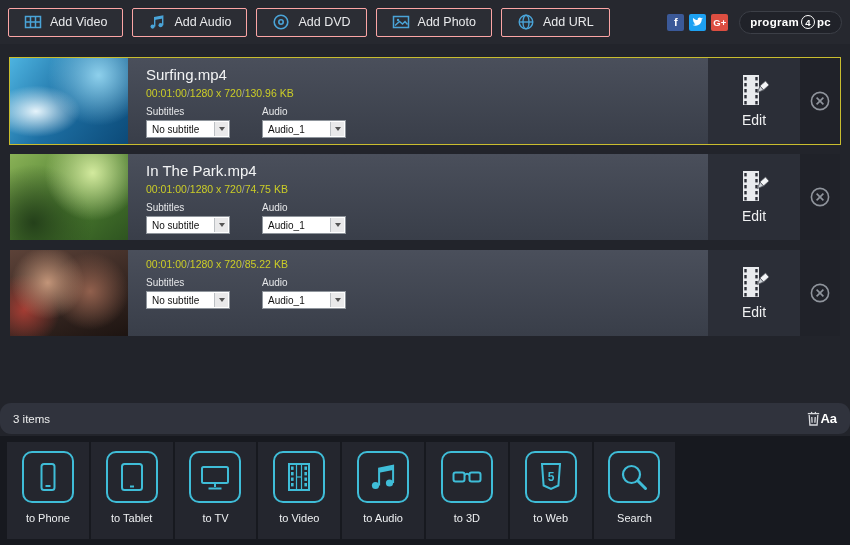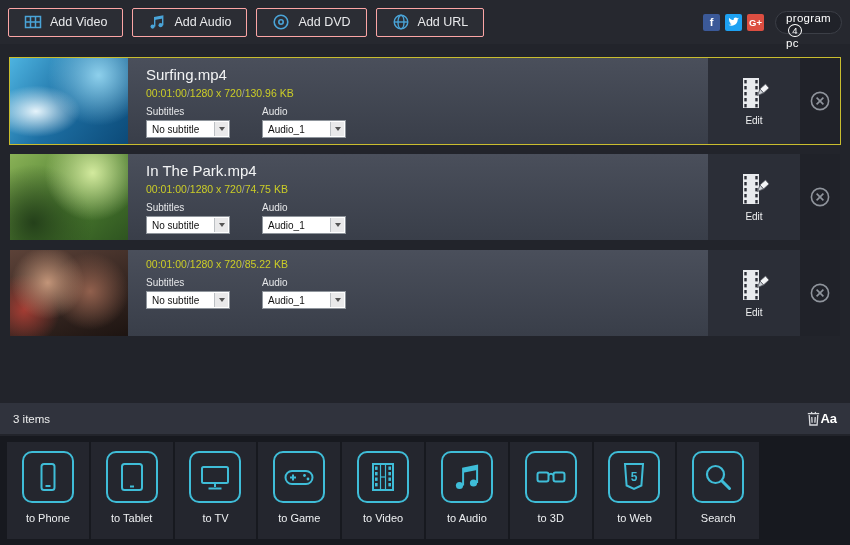--- a/index.html
+++ b/index.html
@@ -20,22 +20,22 @@
     border-radius:2px; cursor:pointer; white-space:nowrap;
   }
   .tb-icon { color:var(--accent-blue); display:flex; align-items:center; }
   .toolbar-right { margin-left:auto; display:flex; align-items:center; gap:5px; }
   .social { width:17px; height:17px; display:flex; align-items:center; justify-content:center;
     color:#fff; font-size:11px; font-weight:bold; border-radius:2px; cursor:pointer; }
   .fb { background:#3b5998; }
   .tw { background:#1da1f2; }
   .gp { background:#dc4e41; font-size:9.5px; }
   .logo { margin-left:6px; background:#202229; border:1px solid #3c3f47; border-radius:12px;
-    height:23px; display:flex; padding:0 10px; color:#fff;
-    font-size:11.5px; font-weight:normal; letter-spacing:.3px;flex-direction:column; }
+    height:23px; display:flex; align-items:center; padding:0 10px; color:#fff;
+    font-size:11.5px; font-weight:bold; letter-spacing:.3px; }
   .logo .four { width:14px; height:14px; border:1px solid #fff; border-radius:50%;
     display:flex; align-items:center; justify-content:center; margin:0 2px; font-size:9.5px; }
   
   .list { padding:14px 10px 4px 10px; }
   .row { display:flex; height:86px; margin-bottom:10px; }
   .row.selected { box-shadow:0 0 0 1px var(--highlight-yellow); }
   .thumb { width:118px; height:86px; flex:none; }
   .thumb-0 { background:
       radial-gradient(ellipse at 22% 62%, rgba(240,250,255,.95) 0%, rgba(240,250,255,0) 34%),
       radial-gradient(circle at 75% 20%, #8ed0ec 0%, rgba(142,208,236,0) 45%),
@@ -57,26 +57,26 @@
   .sel-label { color:#e6e7e9; font-size:10px; margin-bottom:3px; }
   .selectbox { width:84px; height:18px; background:#fff; border:1px solid #8f959c;
     display:flex; align-items:center; font-size:10px; color:#111; padding-left:5px;
     position:relative; cursor:pointer; }
   .selectbox .arrow { position:absolute; right:1px; top:1px; bottom:1px; width:14px;
     background:#e9e9ea; border-left:1px solid #bcc0c4; display:flex; align-items:center; justify-content:center; }
   .selectbox .arrow::after { content:""; width:0; height:0;
     border-left:3.5px solid transparent; border-right:3.5px solid transparent; border-top:4.5px solid #555; }
   .edit-panel { width:92px; flex:none; background:#2b2e37; display:flex; flex-direction:column;
     align-items:center; justify-content:center; gap:4px; cursor:pointer; }
-  .edit-label { color:#f0f1f2; font-size:10px; }
+  .edit-label { color:#f0f1f2; font-size:14px; }
   .close-panel { width:40px; flex:none; background:#202229; display:flex; align-items:center; justify-content:center; }
   .close-btn { cursor:pointer; display:flex; }
   
   .statusbar { position:absolute; left:0; right:0; top:403px; height:31px; background:#30333d;
-    display:flex; align-items:center; padding:0 13px; font-size:11.5px; color:#eceded; }
+    display:flex; align-items:center; padding:0 13px; font-size:11.5px; color:#eceded;border-radius:11px; }
   .statusbar-right { margin-left:auto; display:flex; align-items:flex-start; gap:0; }
   .aa { font-weight:bold; font-size:13px; color:#fff; cursor:pointer; }
   .trash { cursor:pointer; display:flex; }
   
   .bottombar { position:absolute; left:0; right:0; top:436px; bottom:0; background:#17191f; padding:6px 7px; }
   .tiles { display:grid; grid-template-columns:repeat(10,1fr); gap:2px; height:100%; }
   .tile { background:#24262e; display:flex; flex-direction:column; align-items:center; padding-top:9px; cursor:pointer; }
   .tile-icon { width:52px; height:52px; border:2px solid var(--accent-cyan); border-radius:10px;
     display:flex; align-items:center; justify-content:center; color:var(--accent-cyan); }
   .tile-label { color:#eef0f2; font-size:11px; margin-top:9px; white-space:nowrap; }
@@ -114,20 +114,30 @@
   <div class="tb-btn">
     <span class="tb-icon">
       <svg width="18" height="18" viewBox="0 0 18 18" fill="none" stroke="currentColor" stroke-width="1.6">
         <circle cx="9" cy="9" r="6.8"></circle>
           <circle cx="9" cy="9" r="2.2"></circle>
       </svg>
     </span>
     <span>Add DVD</span>
   </div>
 
+  <div class="tb-btn">
+    <span class="tb-icon">
+      <svg width="18" height="18" viewBox="0 0 18 18" fill="none" stroke="currentColor" stroke-width="1.5">
+        <rect x="1.5" y="3.5" width="15" height="11"></rect>
+        <circle cx="6" cy="7" r="1.2" fill="currentColor" stroke="none"></circle>
+        <path d="M3 12.5 L7.5 8.5 L10.5 11 L13 8.5 L15.5 11.5"></path>
+      </svg>
+    </span>
+    <span>Add Photo</span>
+  </div>
 
   <div class="tb-btn">
     <span class="tb-icon">
       <svg width="18" height="18" viewBox="0 0 18 18" fill="none" stroke="currentColor" stroke-width="1.4">
         <circle cx="9" cy="9" r="6.8"></circle>
         <ellipse cx="9" cy="9" rx="3" ry="6.8"></ellipse>
         <line x1="2.2" y1="9" x2="15.8" y2="9"></line>
       </svg>
     </span>
     <span>Add URL</span>
@@ -382,32 +392,20 @@
       <div class="tile-icon">
         <svg width="32" height="32" viewBox="0 0 32 32" fill="none" stroke="currentColor" stroke-width="2">
           <rect x="3" y="6" width="26" height="16" rx="1.5"></rect>
           <line x1="16" y1="22" x2="16" y2="26"></line>
           <line x1="9.5" y1="27.5" x2="22.5" y2="27.5"></line>
         </svg>
       </div>
       <div class="tile-label">to TV</div>
     </div>
 
-    <div class="tile">
-      <div class="tile-icon">
-        <svg width="32" height="32" viewBox="0 0 32 32" fill="none" stroke="currentColor" stroke-width="2">
-          <rect x="2.5" y="10" width="27" height="13" rx="6.5"></rect>
-          <line x1="7" y1="16.5" x2="13" y2="16.5"></line>
-          <line x1="10" y1="13.5" x2="10" y2="19.5"></line>
-          <circle cx="21.5" cy="14.5" r="1.4" fill="currentColor" stroke="none"></circle>
-          <circle cx="25" cy="18" r="1.4" fill="currentColor" stroke="none"></circle>
-        </svg>
-      </div>
-      <div class="tile-label">to Game</div>
-    </div>
 
     <div class="tile">
       <div class="tile-icon">
         <svg width="32" height="32" viewBox="0 0 32 32" fill="none" stroke="currentColor" stroke-width="2">
           <rect x="6" y="3" width="20" height="26"></rect>
           <g fill="currentColor" stroke="none">
             <rect x="8" y="5.5" width="2.6" height="3.4"></rect>
               <rect x="8" y="11" width="2.6" height="3.4"></rect>
             <rect x="8" y="16.5" width="2.6" height="3.4"></rect>
               <rect x="8" y="22" width="2.6" height="3.4"></rect>

